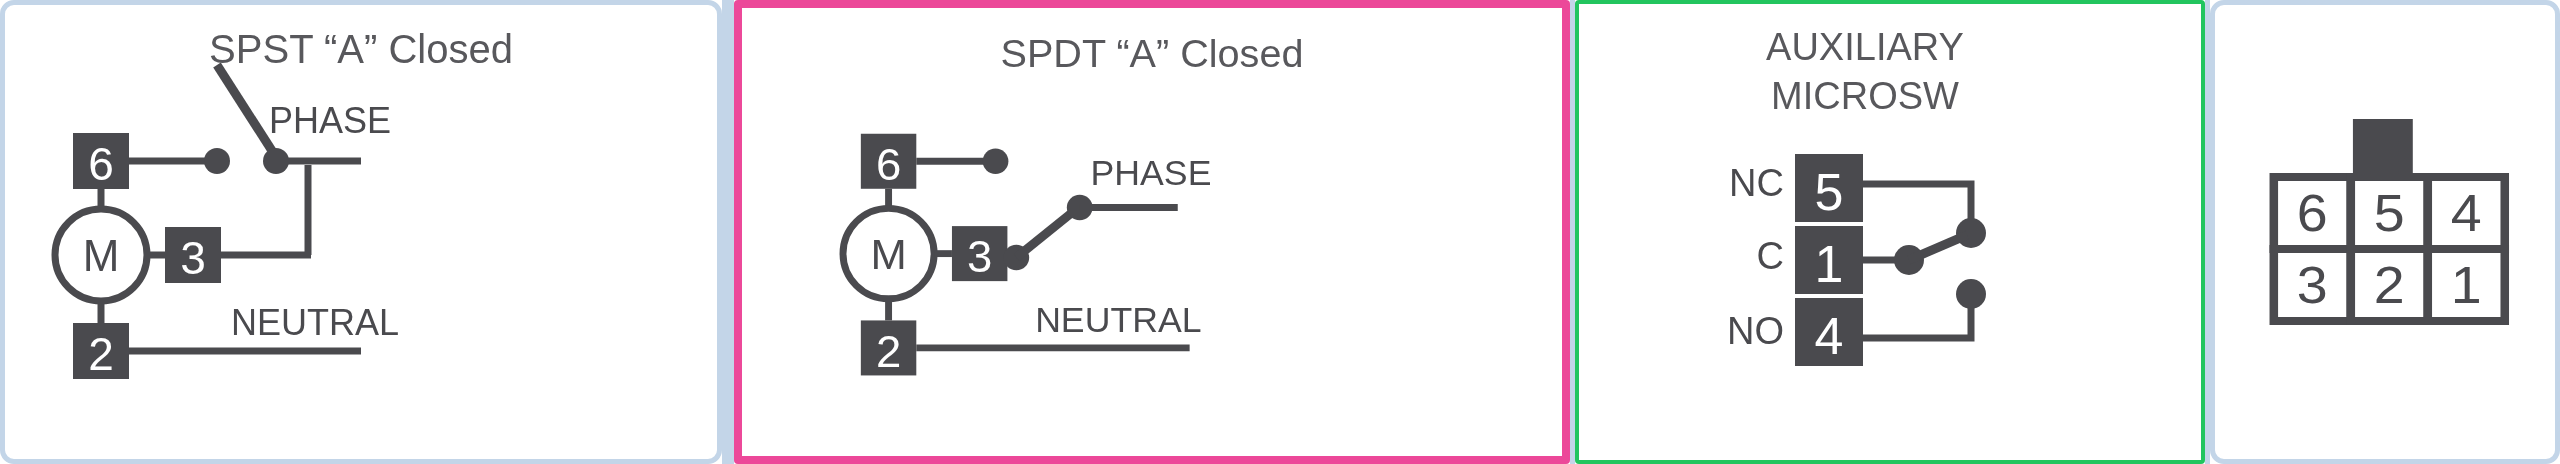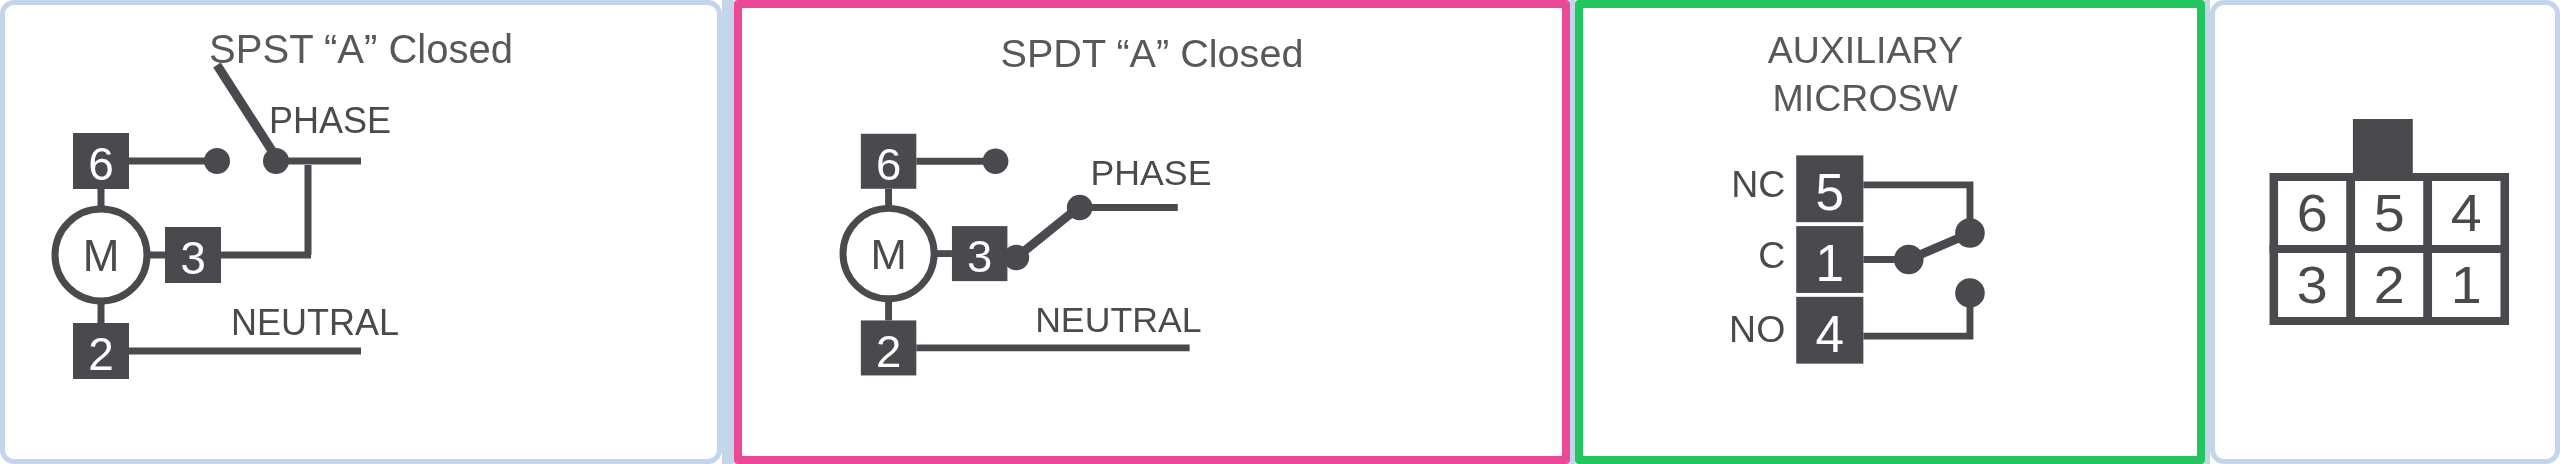--- a/index.html
+++ b/index.html
@@ -4,21 +4,21 @@
 <style>
   html,body{margin:0;padding:0;background:#ffffff;}
   body{width:2560px;height:464px;font-family:"Liberation Sans",sans-serif;overflow:hidden;}
   #root{position:relative;width:2560px;height:464px;background:#ffffff;}
   .panel-strip{position:absolute;inset:0;display:flex;align-items:stretch;}
   .panel{position:relative;background:#ffffff;box-sizing:border-box;}
   .p1{width:722px;border:5px solid #c3d5e8;border-radius:14px;}
   .div-thick{width:12px;background:#c3d5e8;align-self:stretch;}
   .p2{width:836px;border:8px solid #ec4899;border-radius:4px;}
   .div-thin{width:5px;background:#c3d5e8;align-self:stretch;}
-  .p3{width:630px;border:8px solid #22c55e;border-radius:4px;text-align:right;}
+  .p3{width:630px;border:4px solid #22c55e;border-radius:4px;text-align:right;}
   .p4{flex:1;border:5px solid #c3d5e8;border-radius:14px;}
   .panel svg{position:absolute;top:0;left:0;width:100%;height:100%;display:block;}
   .ttl{font-family:"Liberation Sans",sans-serif;fill:#58585c;}
   .lbl{font-family:"Liberation Sans",sans-serif;fill:#4a4a4e;}
   .numwhite{font-family:"Liberation Sans",sans-serif;fill:#ffffff;}
   .numdark{font-family:"Liberation Sans",sans-serif;fill:#4a4a4e;}
   .wire{stroke:#4a4a4e;stroke-width:7;fill:none;stroke-linecap:butt;}
   .blade{stroke:#4a4a4e;stroke-width:9;fill:none;stroke-linecap:butt;}
   .termbox{fill:#4a4a4e;}
   .node{fill:#4a4a4e;}

